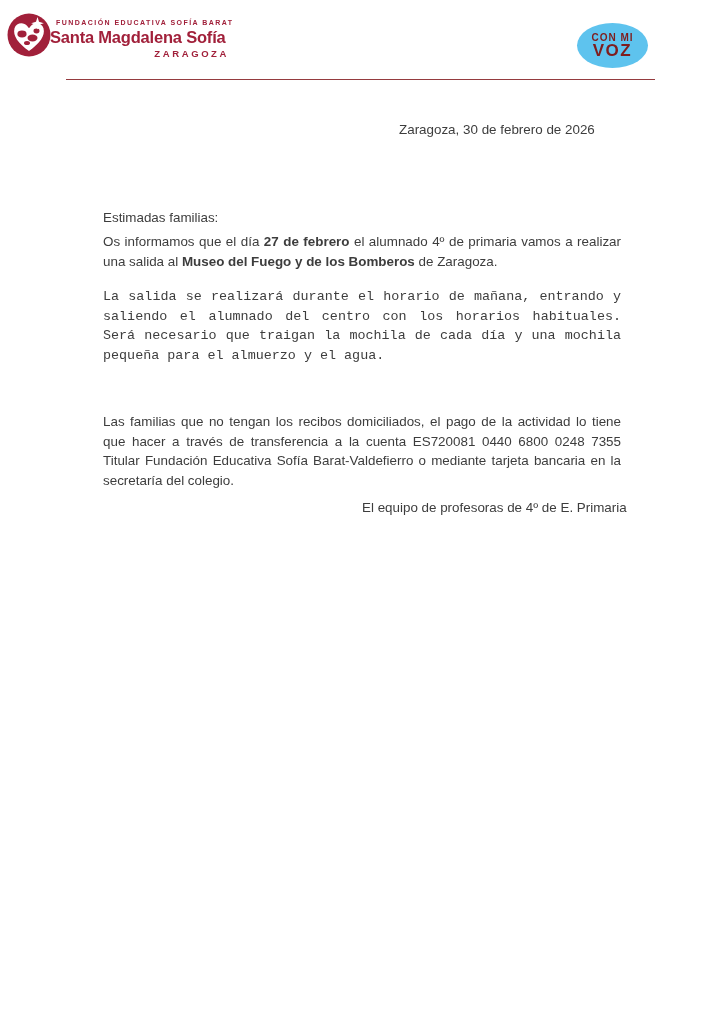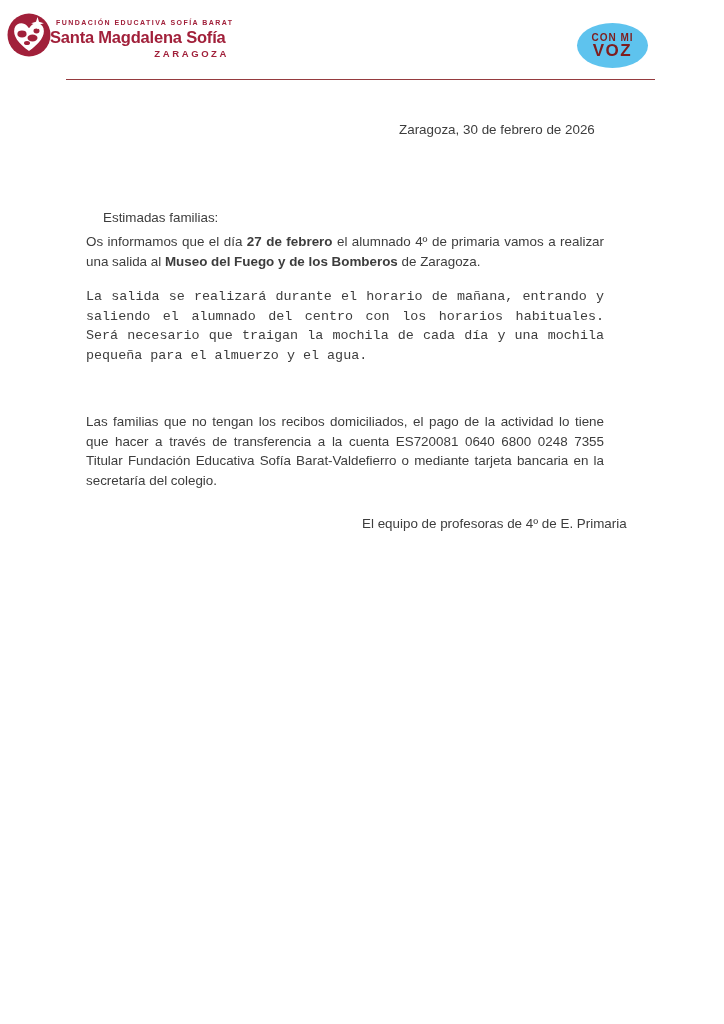--- a/index.html
+++ b/index.html
@@ -29,26 +29,26 @@
        align-items:center;justify-content:center;font-weight:bold;}
   .voz .v1{font-size:10px;letter-spacing:1px;line-height:11px;}
   .voz .v2{font-size:17px;letter-spacing:1.5px;line-height:16px;text-align:right;}
 
   .rule{left:66px;top:79px;width:589px;height:0;border-top:1.6px solid var(--rule);}
 
   
   .txt{color:var(--body-text);font-size:13.4px;line-height:19.5px;}
   .date{left:399px;top:120px;white-space:nowrap;}
   .salutation{left:103px;top:184px;margin-top:24px;}
-  .p{left:86px;width:518px;text-align:justify;}
+  .p{left:103px;width:518px;text-align:justify;}
   .p1{top:219px;}
   .p2{top:274px;font-family:Liberation Mono, monospace;}
   .p3{top:344px;}
   .p4{top:399px;}
-  .closing{left:362px;top:514px;white-space:nowrap;}
+  .closing{left:362px;top:498px;white-space:nowrap;}
   .b{font-weight:bold;}
 </style>
 </head>
 <body>
 
 <div class="page">
 
   <div class="abs logo-mark">
     <svg viewBox="0 0 44 46" xmlns="http://www.w3.org/2000/svg">
       <circle class="fill-crimson" cx="22" cy="23" r="21.5"></circle>
@@ -80,17 +80,17 @@
 
   <div class="abs txt date">Zaragoza, 30 de febrero de 2026</div>
 
   <div class="abs txt salutation">Estimadas familias:</div>
 
   <p class="abs txt p p1"><span>Os informamos que el día </span><span class="b">27 de febrero</span><span> el alumnado 4º de primaria vamos a realizar una salida al </span><span class="b">Museo del Fuego y de los Bomberos</span><span> de Zaragoza.</span></p>
 
   <p class="abs txt p p2"><span>La salida se realizará durante el horario de mañana, entrando y saliendo el alumnado del centro con los horarios habituales. Será necesario que traigan la mochila de cada día y una mochila pequeña para el almuerzo y el agua.</span></p>
 
 
-  <p class="abs txt p p4"><span>Las familias que no tengan los recibos domiciliados, el pago de la actividad lo tiene que hacer a través de transferencia a la cuenta ES720081 0640 6800 0248 7355 Titular Fundación Educativa Sofía Barat-Valdefierro o mediante tarjeta bancaria en la secretaría del colegio.</span></p>
+  <p class="abs txt p p4"><span>Las familias que no tengan los recibos domiciliados, el pago de la actividad lo tiene que hacer a través de transferencia a la cuenta ES720081 0440 6800 0248 7355 Titular Fundación Educativa Sofía Barat-Valdefierro o mediante tarjeta bancaria en la secretaría del colegio.</span></p>
 
   <div class="abs txt closing">El equipo de profesoras de 4º de E. Primaria</div>
 
 </div>
 
 </body></html>

